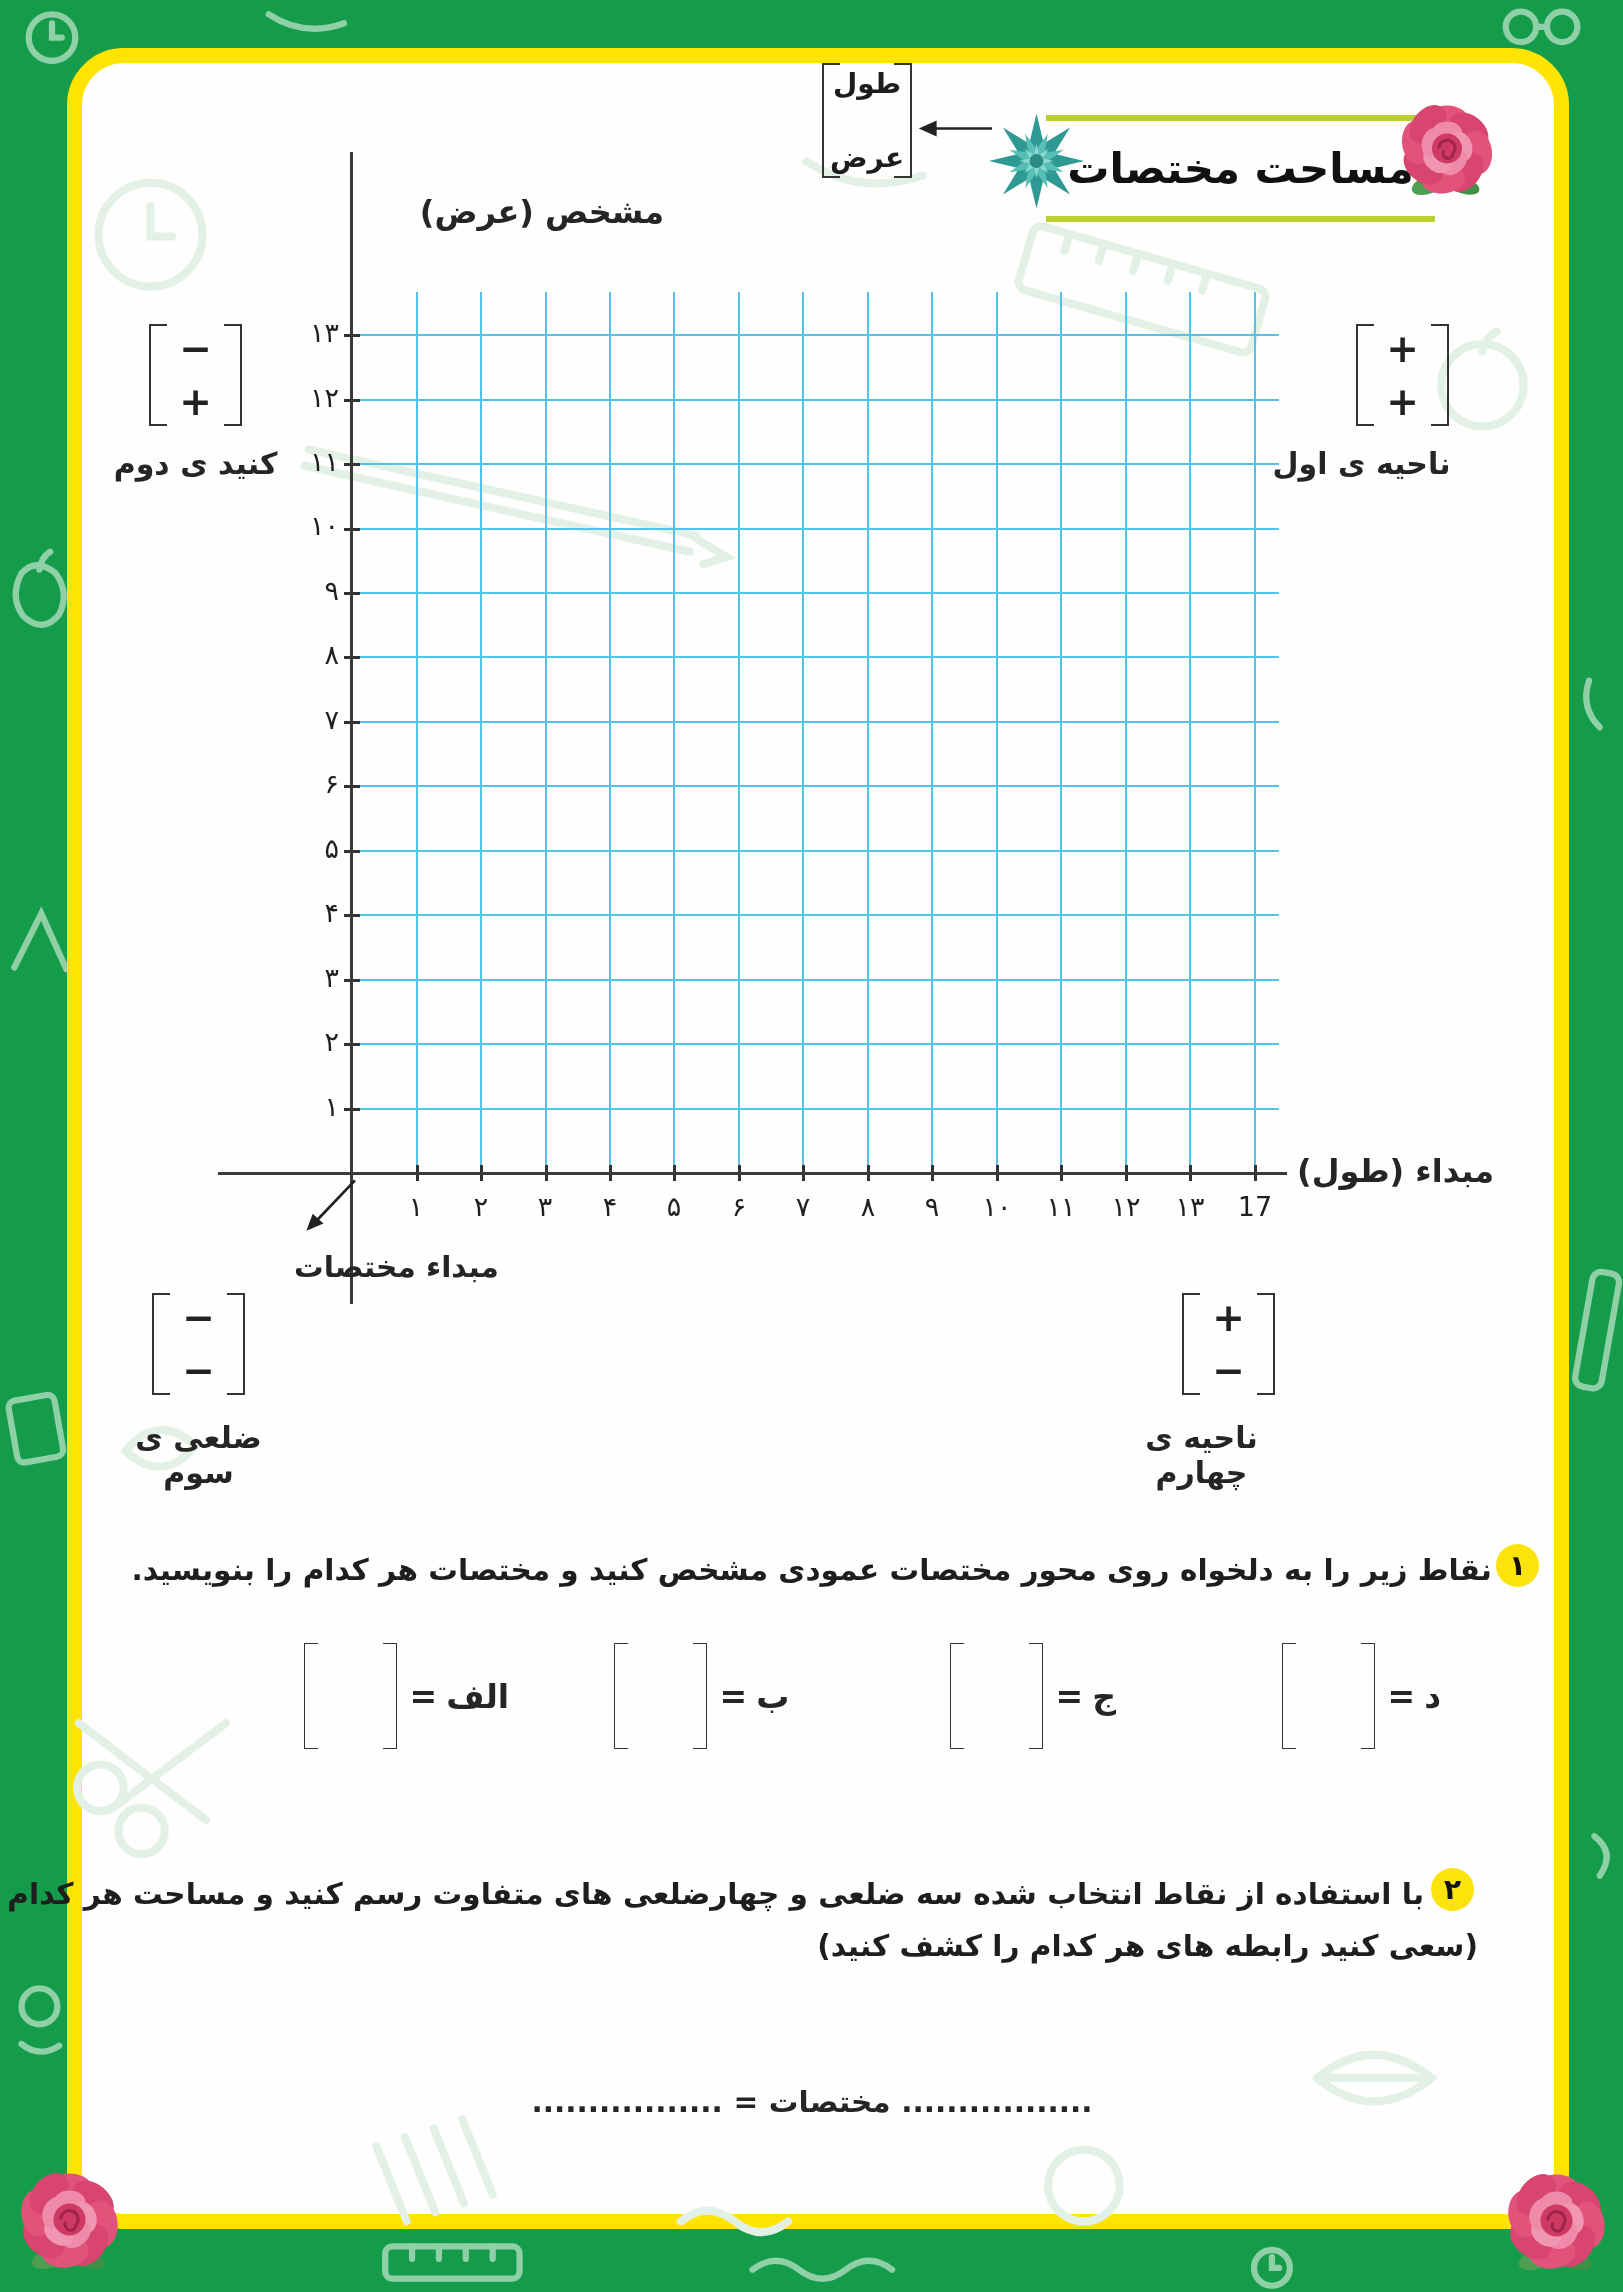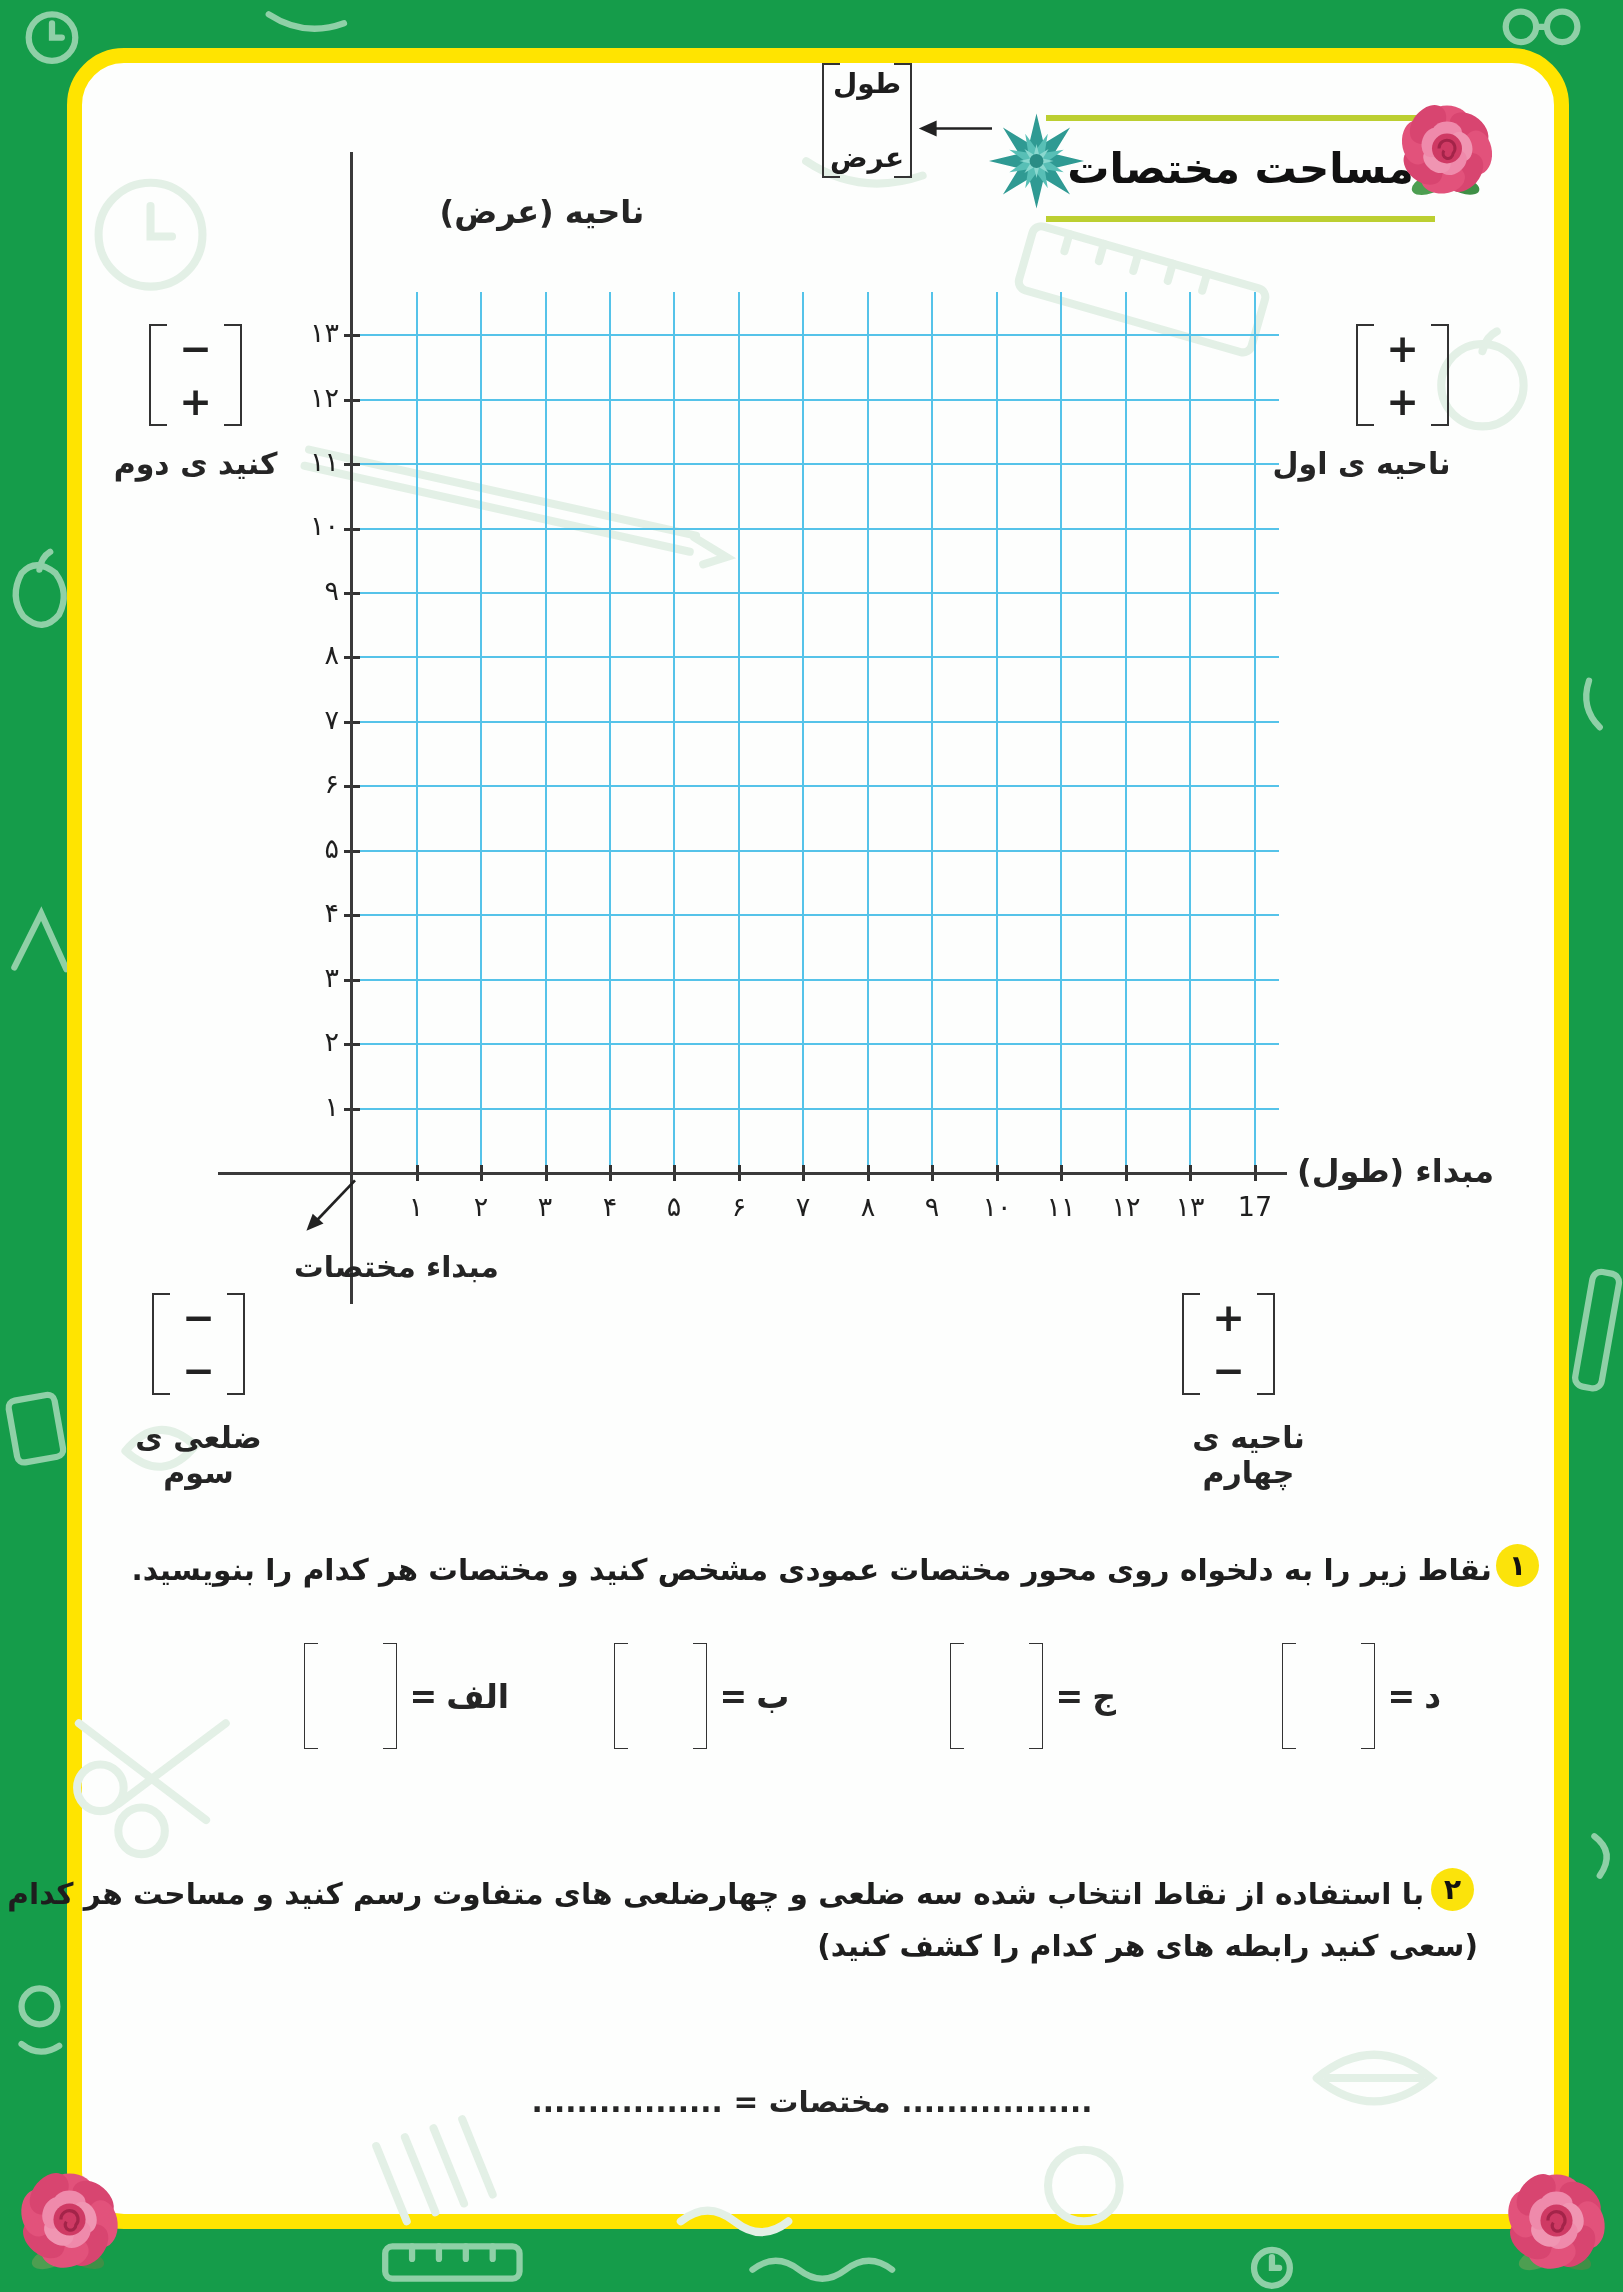--- a/index.html
+++ b/index.html
@@ -186,21 +186,21 @@
 </div>
 
 <svg class="abs" style="left:987px;top:99px" width="99" height="124" viewBox="0 0 100 100">
   <use href="#succulent"></use>
 </svg>
 
 <svg class="abs" style="left:1397px;top:86px" width="100" height="125" viewBox="0 0 100 100">
   <use href="#rose"></use>
 </svg>
 
-<div class="v-axis-label">ناحیه (عرض)</div>
+<div class="v-axis-label">مشخص (عرض)</div>
 <div class="h-axis-label">مبداء (طول)</div>
 
 <div id="grid-layer" class="abs" style="left:0;top:0;width:1624px;height:2293px">
     <div class="g-h" style="left: 352px; top: 1108px; width: 927px;"></div>
     <div class="g-ty" style="left: 344px; top: 1108px;"></div>
     <span class="g-yl" style="right: 1285px; top: 1091px;">۱</span>
     <div class="g-h" style="left: 352px; top: 1043px; width: 927px;"></div>
     <div class="g-ty" style="left: 344px; top: 1043px;"></div>
     <span class="g-yl" style="right: 1285px; top: 1026px;">۲</span>
     <div class="g-h" style="left: 352px; top: 979px; width: 927px;"></div>
@@ -304,21 +304,21 @@
 <div class="abs sqbracket quad-bracket" style="left:152px;top:1293px">
   <div class="sg top">−</div>
   <div class="sg bot">−</div>
 </div>
 <div class="quad-label" style="left:100px;top:1420px">ضلعی ی سوم</div>
 
 <div class="abs sqbracket quad-bracket" style="left:1182px;top:1293px">
   <div class="sg top">+</div>
   <div class="sg bot">−</div>
 </div>
-<div class="quad-label" style="left:1150px;top:1420px">ناحیه ی چهارم</div>
+<div class="quad-label" style="left:1103px;top:1420px">ناحیه ی چهارم</div>
 
 <div class="q-badge" style="left:1496px;top:1544px">
   <span>۱</span>
 </div>
 <div class="q-text" style="right:132px;top:1553px">نقاط زیر را به دلخواه روی محور مختصات عمودی مشخص کنید و مختصات هر کدام را بنویسید.</div>
 
 <div class="slot" style="left:304px">
   <div class="slot-bracket sqbracket b2"></div>
   <div class="slot-eq">
     <span>=</span>

